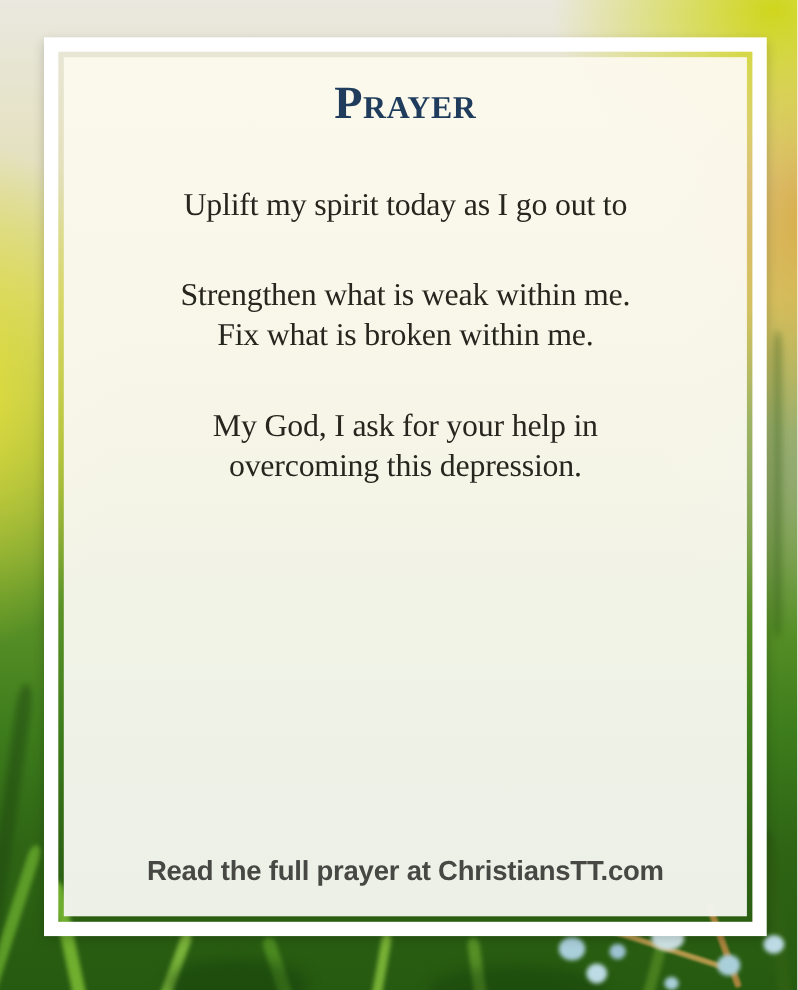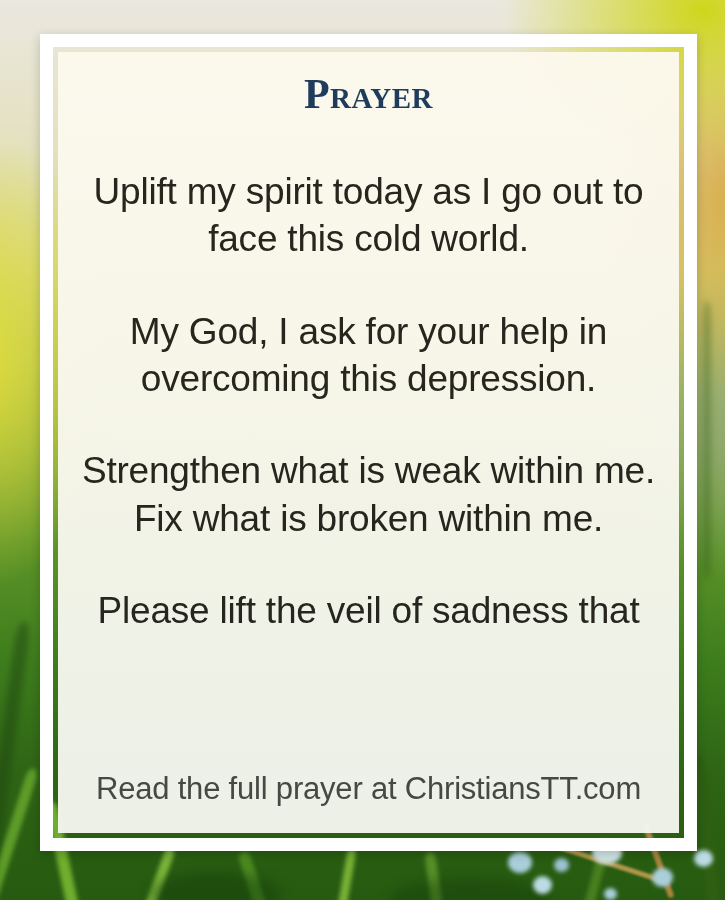--- a/index.html
+++ b/index.html
@@ -47,29 +47,30 @@
     font-weight: 700;
     font-size: 42px; line-height: 1.12;
     letter-spacing: 0.5px;
     color: #1f3c5c;
   }
   .title .tline { display: block; }
 
   .prayer-body { margin-top: 50px; }
   .para {
     margin: 0 10px 45px;
-    font-size: 37px; line-height: 1.28;
+    font-size: 29px; line-height: 1.28;
     color: #26261f;
     letter-spacing: -0.2px;
+    font-family: Liberation Serif, serif;
   }
   .line { display: block; }
 
   .attribution {
     position: absolute; left: 0; right: 0; bottom: 26px;
-    font-weight: 400; font-size: 31px;
+    font-weight: 700; font-size: 25px;
     color: #474744;
     letter-spacing: -0.2px;
   }
 </style>
 </head>
 <body>
 
 <div class="bg">
 
   <div class="blade" style="left:6px;  top:765px; width:11px; height:145px; background:#5d9c28; transform:rotate(18deg);"></div>
@@ -102,32 +103,30 @@
   <div class="card">
     <div class="content">
 
       <h1 class="title">
         <span class="tline">Prayer</span>
       </h1>
 
       <div class="prayer-body">
         <p class="para">
           <span class="line">Uplift my spirit today as I go out to</span>
-          <span class="line">face this cold world.</span>
+        </p>
+        <p class="para">
+          <span class="line">Strengthen what is weak within me.</span>
+          <span class="line">Fix what is broken within me.</span>
         </p>
         <p class="para">
           <span class="line">My God, I ask for your help in</span>
           <span class="line">overcoming this depression.</span>
         </p>
         <p class="para">
-          <span class="line">Strengthen what is weak within me.</span>
-          <span class="line">Fix what is broken within me.</span>
-        </p>
-        <p class="para">
-          <span class="line">Please lift the veil of sadness that</span>
         </p>
         <p class="para">
         </p>
       </div>
 
       <div class="attribution">Read the full prayer at ChristiansTT.com</div>
 
     </div>
   </div>
 </div>

